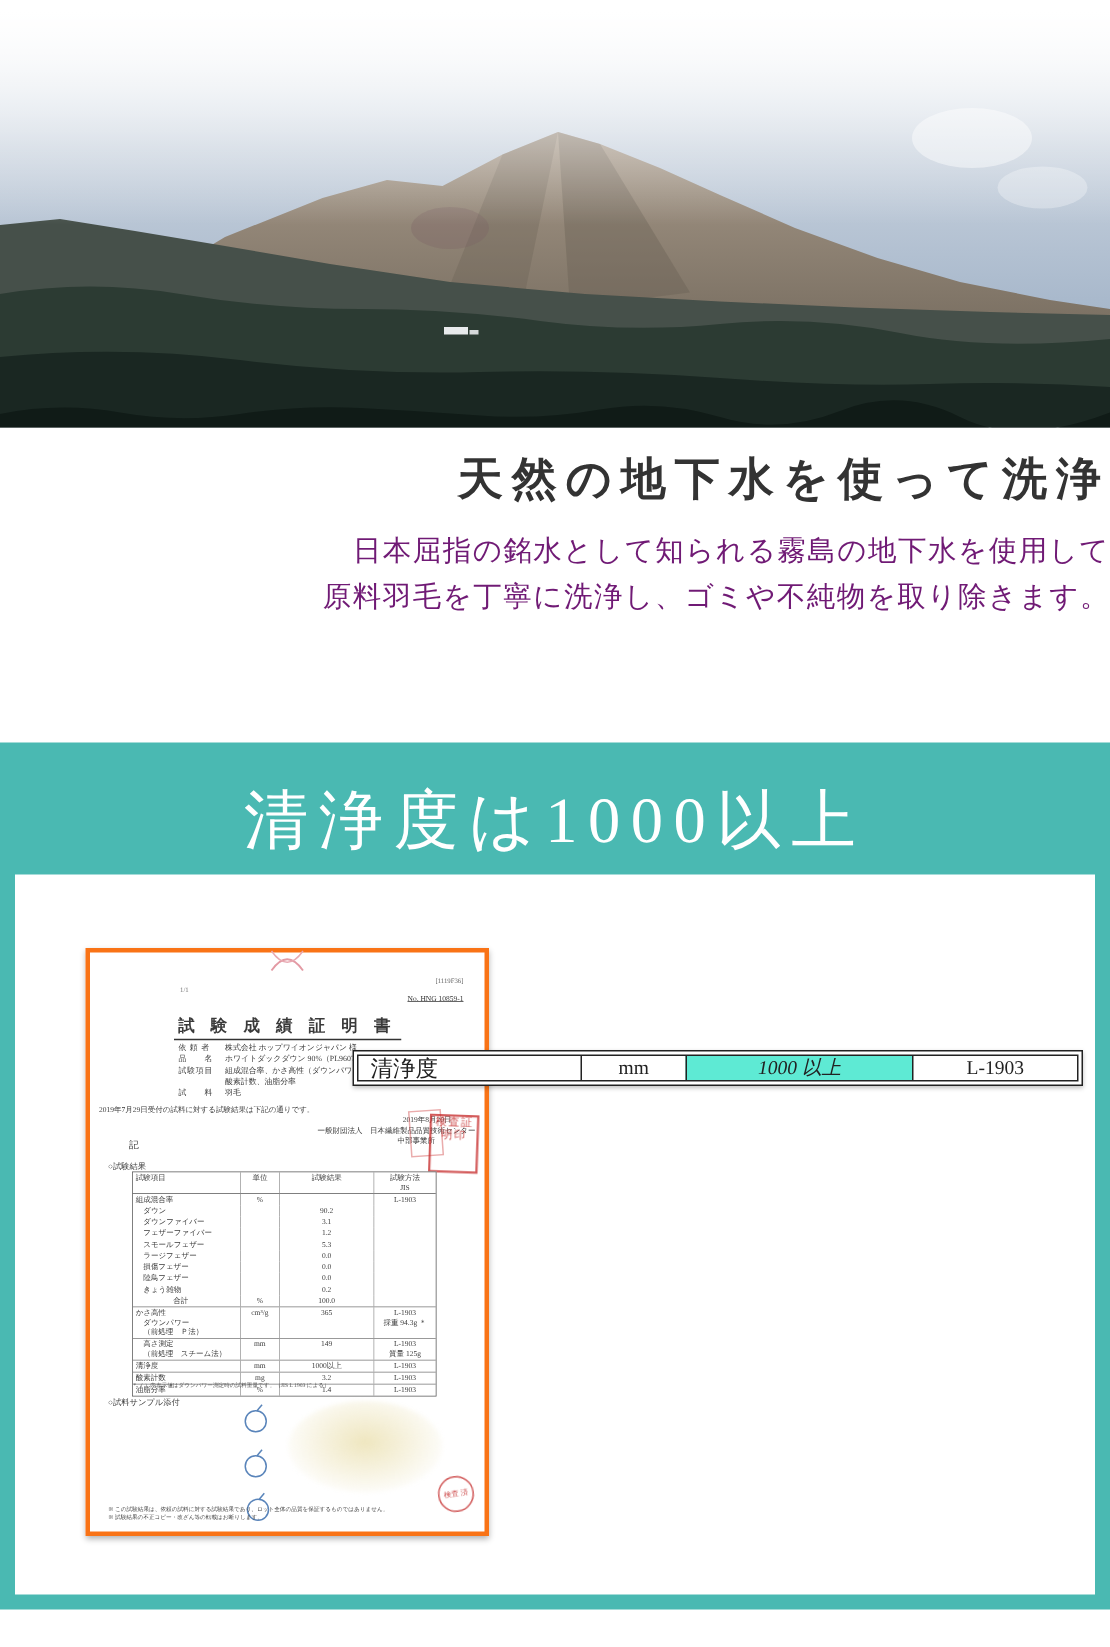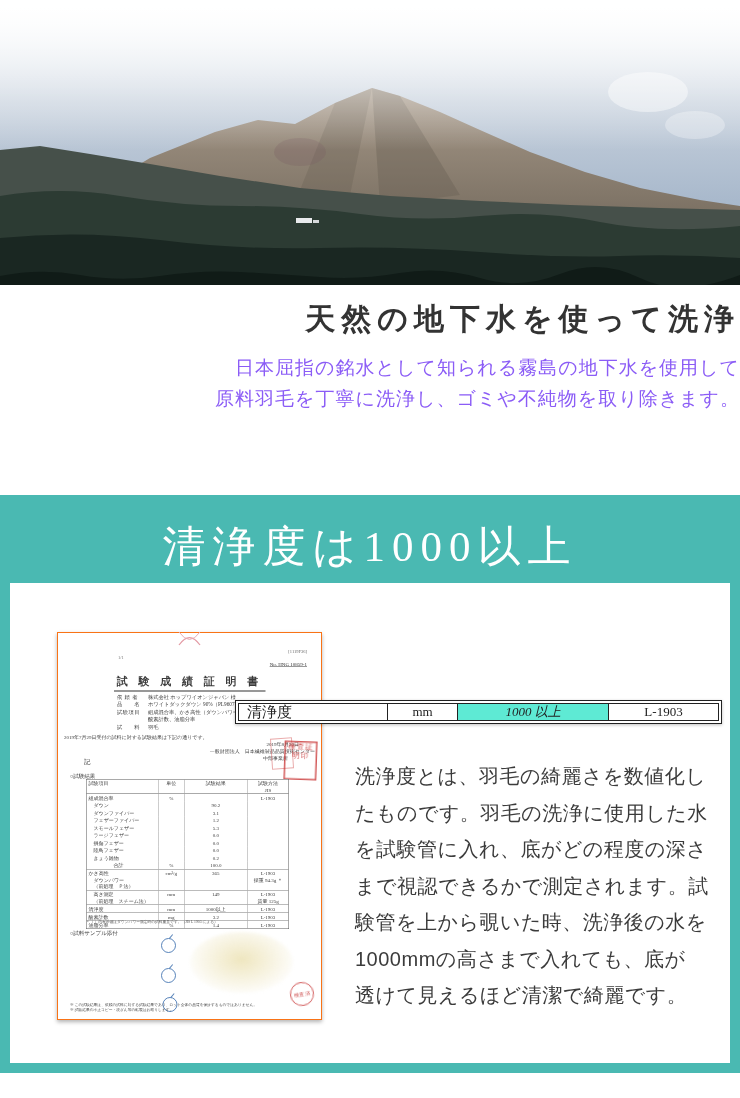--- a/index.html
+++ b/index.html
@@ -9,33 +9,33 @@
   
   .hero{position:absolute;left:0;top:0;width:740px;height:285px;overflow:hidden;}
   .hero svg{display:block;}
   .hero-fade{position:absolute;left:0;top:0;width:740px;height:150px;
              background:linear-gradient(#ffffff 4%,rgba(255,255,255,0));pointer-events:none;}
 
   
   .intro{position:absolute;left:0;top:285px;width:740px;height:210px;text-align:right;}
   .intro-title{margin:14px 0 0;font-family:"Liberation Serif","DejaVu Serif",serif;
                font-size:30px;font-weight:600;letter-spacing:6px;color:#333;}
-  .intro-body{margin:12px 0 0;font-size:19px;line-height:31px;color:#8b5cf6;
+  .intro-body{margin:12px 0 0;font-size:19px;line-height:31px;color:#701a75;
               letter-spacing:1px;white-space:pre-line;}
 
   
   .teal{position:absolute;left:0;top:495px;width:740px;height:578px;background:#4ab9b2;}
   .banner-title{margin:0;padding-top:23px;text-align:center;color:#fff;
                 font-family:"Liberation Serif","DejaVu Serif",serif;font-weight:500;
                 font-size:43px;letter-spacing:7px;}
   .panel{position:absolute;left:10px;top:88px;width:720px;height:480px;background:#fff;}
 
   
   .certificate{position:absolute;left:47px;top:49px;width:263px;height:386px;background:#fff;
-               border:1px solid #f97316;box-shadow:0 2px 4px rgba(0,0,0,.3);}
+               border:3px solid #f97316;box-shadow:0 2px 4px rgba(0,0,0,.3);}
   .cert-scale{position:absolute;left:0;top:0;width:526px;height:772px;
               transform:scale(.5);transform-origin:0 0;
               font-family:"Liberation Serif","DejaVu Serif",serif;color:#3a3a3a;}
   .cert-scale .abs{position:absolute;}
   .ribbon-icon{left:234px;top:-8px;}
   .c-page{left:120px;top:44px;font-size:9px;color:#777;}
   .c-code{right:28px;top:32px;font-size:9px;color:#666;}
   .c-no{right:28px;top:56px;font-size:10px;color:#333;text-decoration:underline;}
   .c-title{left:0;right:0;top:82px;text-align:center;}
   .c-title span{display:inline-block;font-size:22px;font-weight:700;letter-spacing:8px;
@@ -324,22 +324,15 @@
 
       <div class="callout">
         <div class="callout-inner">
           <span class="cc item">清浄度</span>
           <span class="cc unit">mm</span>
           <span class="cc value">1000 以上</span>
           <span class="cc method">L-1903</span>
         </div>
       </div>
 
-      <p class="desc">洗浄度とは、羽毛の綺麗さを数値化し
-たものです。羽毛の洗浄に使用した水
-を試験管に入れ、底がどの程度の深さ
-まで視認できるかで測定されます。試
-験管を上から覗いた時、洗浄後の水を
-1000mmの高さまで入れても、底が
-透けて見えるほど清潔で綺麗です。</p>
     </div>
   </section>
 </div>
 
 </body></html>

